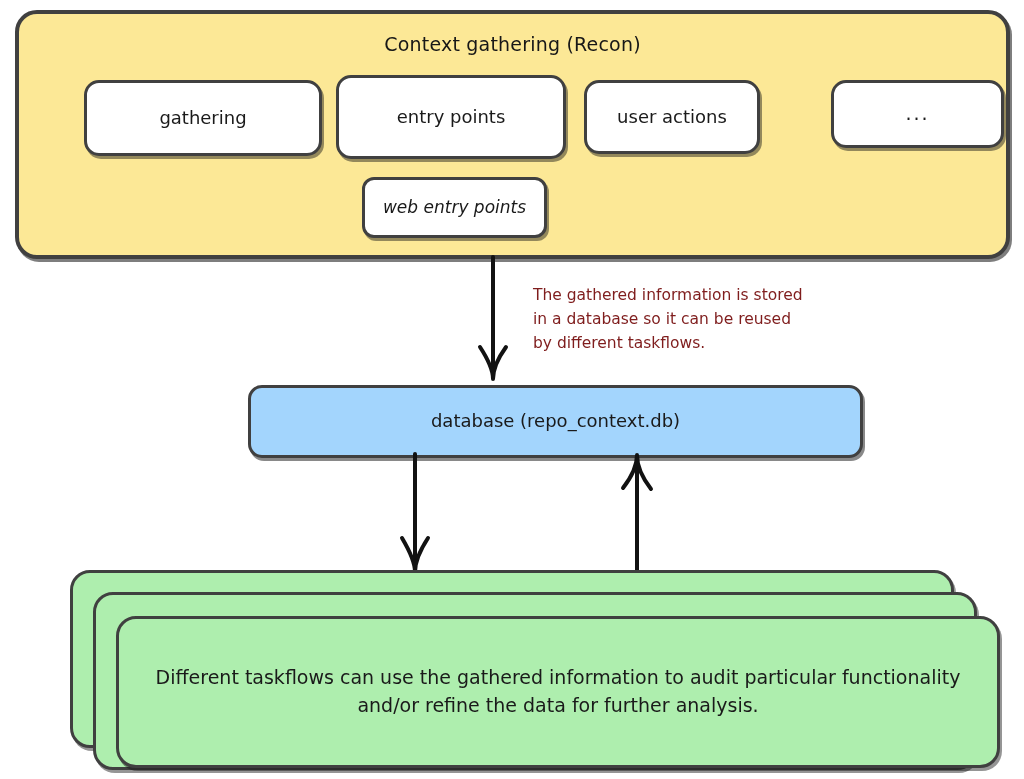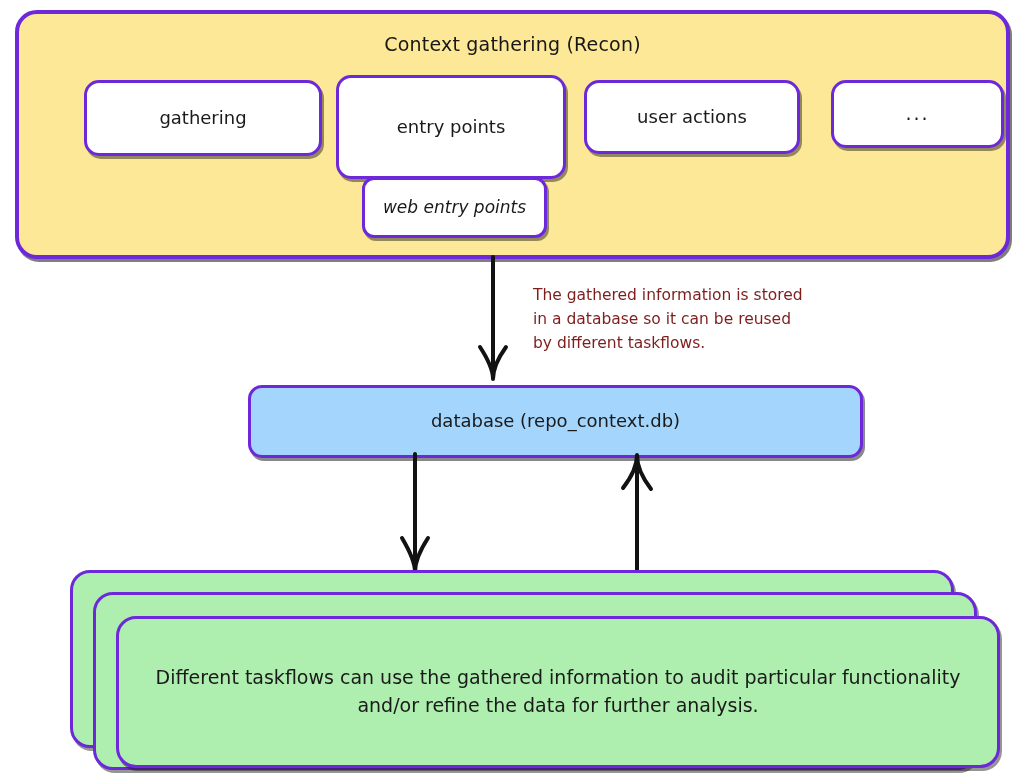--- a/index.html
+++ b/index.html
@@ -20,21 +20,21 @@
     position: absolute;
     inset: 0;
     width: 1024px;
     height: 779px;
   }
 
   
   .hbox {
     position: absolute;
     box-sizing: border-box;
-    border: 3px solid #6d28d9;
+    border: 3px solid #404040;
     border-radius: 16px;
     display: flex;
     align-items: center;
     justify-content: center;
     text-align: center;
     line-height: 1.25;
   }
 
   
   #recon-container {
@@ -60,22 +60,22 @@
   }
 
   .white-card {
     background: #ffffff;
     font-size: 18px;
     border-radius: 15px;
     box-shadow: 2px 3px 0 0 rgba(20,20,20,0.45);
   }
 
   #card-components   { left: 65px;  top: 66px;  width: 238px; height: 76px; }
-  #card-entry-points { left: 317px; top: 61px;  width: 230px; height: 104px; }
-  #card-user-actions { left: 565px; top: 66px;  width: 216px; height: 74px; }
+  #card-entry-points { left: 317px; top: 61px;  width: 230px; height: 84px; }
+  #card-user-actions { left: 565px; top: 66px;  width: 176px; height: 74px; }
   #card-ellipsis     { left: 812px; top: 66px;  width: 173px; height: 68px; font-size: 19px; letter-spacing: 2px;}
   #card-web-entry    { left: 343px; top: 163px; width: 185px; height: 61px; font-size: 17px; border-radius: 12px; font-style: italic;}
 
   
   #database-box {
     left: 248px;
     top: 385px;
     width: 615px;
     height: 73px;
     background: #a3d5fd;

